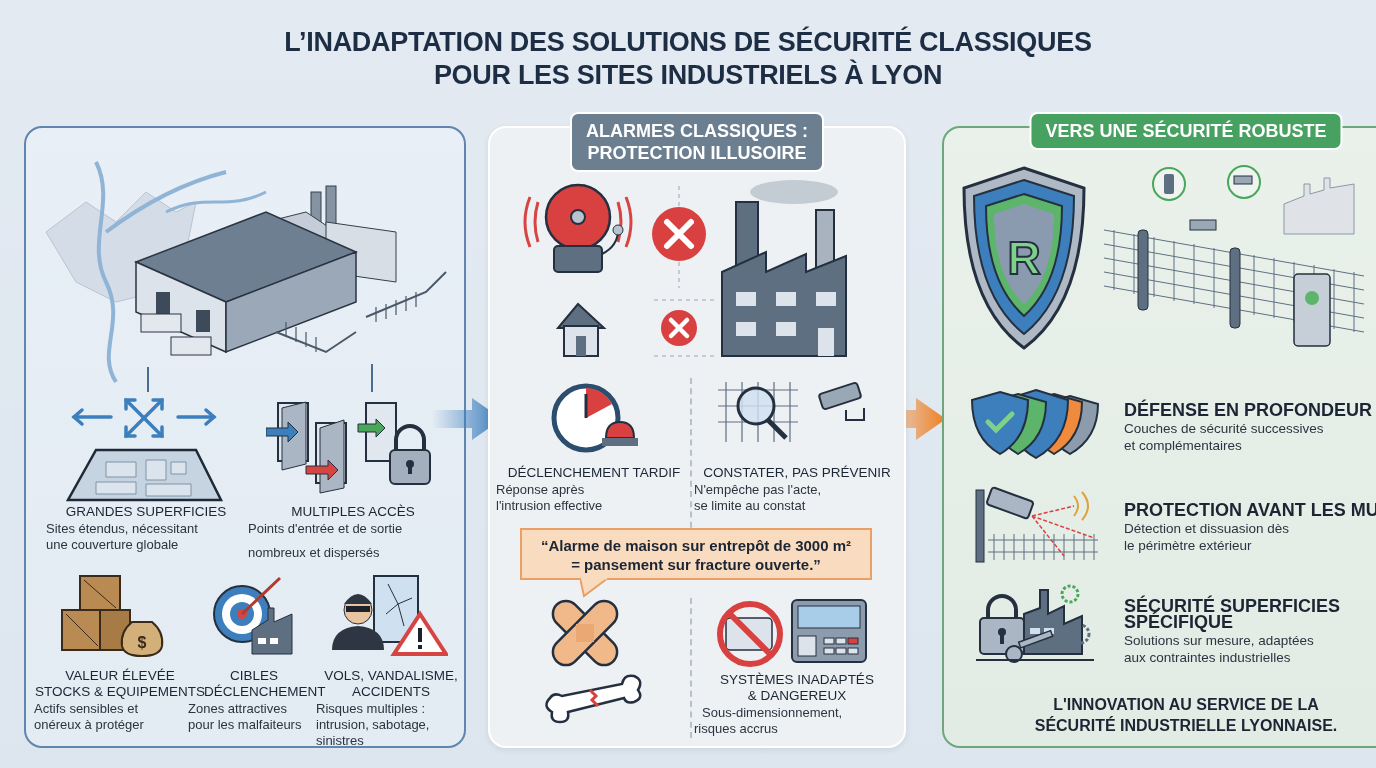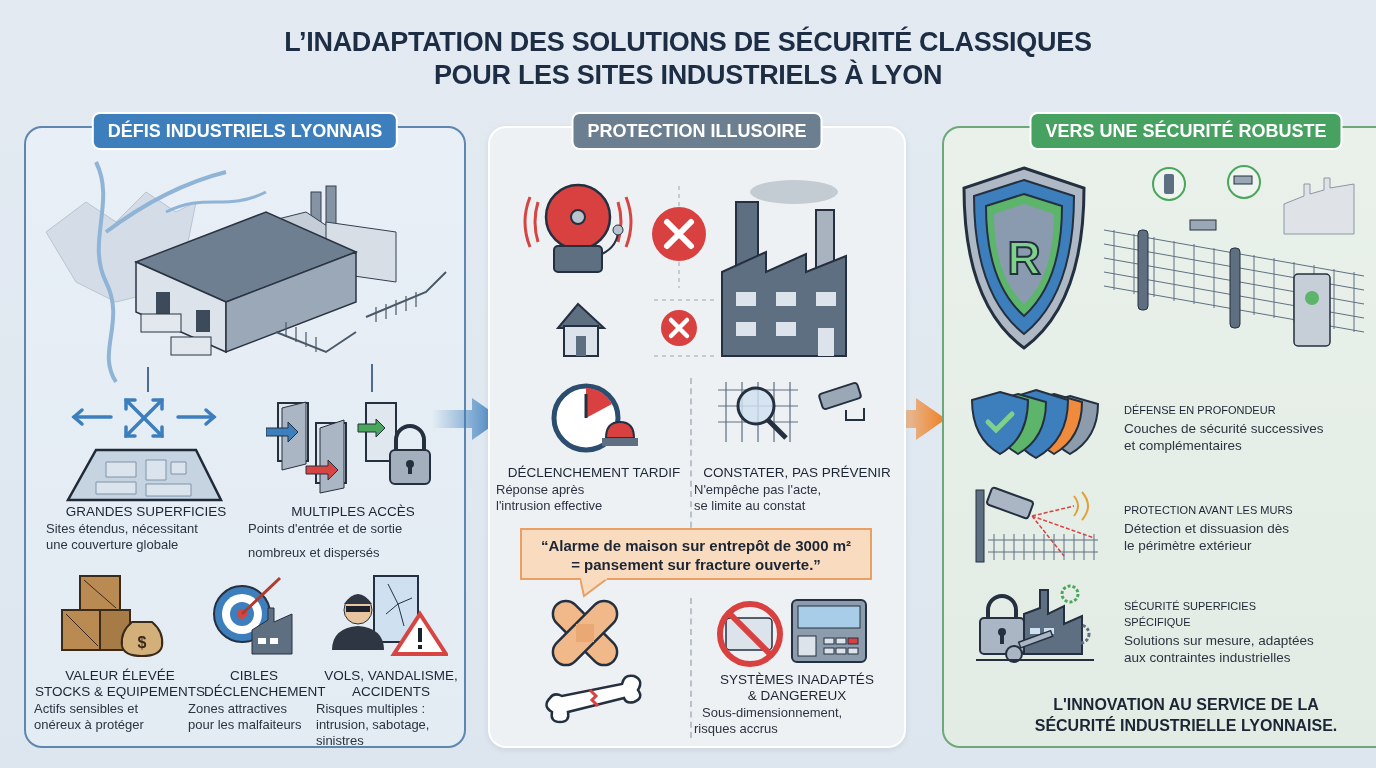--- a/index.html
+++ b/index.html
@@ -10,37 +10,36 @@
 .p1{left:24px;width:442px;background:linear-gradient(180deg,#e8eff6,#e3ebf3);border-color:#5e86ae}
 .p2{left:488px;width:418px;background:#eef1f4;border-color:#ffffff;box-shadow:0 2px 6px rgba(0,0,0,.08)}
 .p3{left:942px;width:488px;background:linear-gradient(180deg,#e9f1ea,#e2ece4);border-color:#6ea87a}
 .badge{position:absolute;left:50%;transform:translateX(-50%);color:#fff;font-weight:700;font-size:18px;text-align:center;border-radius:8px;border:2px solid #fff;padding:6px 14px;white-space:nowrap;line-height:22px}
 .b1{top:-16px;background:#3d7fbd}
 .b2{top:-16px;background:#6c7f91}
 .b3{top:-16px;background:#47a160}
 .abs{position:absolute}
 .h{font-weight:400;font-size:13.5px;color:#1c2533;text-align:center;line-height:16px}
 .d{font-size:13px;color:#2b3440;line-height:16px}
-.hl{font-weight:400;font-size:11px;color:#1c2533;line-height:16px}
+.hl{font-weight:700;font-size:18px;color:#1c2533;line-height:16px}
 .dl{font-size:13.5px;color:#2b3440;line-height:17px}
 .arrow{position:absolute;width:70px;height:46px}
 .quote{position:absolute;left:30px;top:400px;width:352px;height:52px;background:#f9dcc0;border:2px solid #e8a064;border-radius:0;text-align:center;font-weight:700;font-size:15px;line-height:19px;padding-top:6px;color:#1c2533}
 .dash{position:absolute;border-left:2px dashed #b8c0c9}
 .footer{position:absolute;left:0;width:100%;text-align:center;font-weight:700;font-size:16px;line-height:21px;color:#1c2533}
 </style>
 </head>
 <body>
 
 <div class="title">
   <div>L’INADAPTATION DES SOLUTIONS DE SÉCURITÉ CLASSIQUES</div>
   <div>POUR LES SITES INDUSTRIELS À LYON</div>
 </div>
 
 <div class="panel p1">
-  <div class="badge b1">DÉFIS INDUSTRIELS LYONNAIS</div>
 
   <svg class="abs" style="left:0;top:14px" width="440" height="250">
     <path d="M20 90 L60 60 L90 80 L120 50 L150 70 L170 60 L160 110 L130 150 L90 160 L50 140 Z" fill="#d4dde7" stroke="#b8c4d0"></path>
     <path d="M70 20 C90 60 60 100 80 140 C100 180 70 210 90 240" stroke="#8fb4d6" stroke-width="4" fill="none"></path>
     <path d="M80 90 C120 60 160 40 200 30" stroke="#8fb4d6" stroke-width="4" fill="none"></path>
     <path d="M140 70 C180 50 200 70 240 50" stroke="#8fb4d6" stroke-width="3" fill="none"></path>
 
     <rect x="285" y="50" width="10" height="60" fill="#8593a3" stroke="#34404f"></rect>
     <rect x="300" y="44" width="10" height="60" fill="#8593a3" stroke="#34404f"></rect>
 
@@ -159,20 +158,21 @@
       <linearGradient id="gb" x1="0" x2="1">
         <stop offset="0" stop-color="#f07f22" stop-opacity="0"></stop>
         <stop offset="1" stop-color="#f07f22"></stop>
       </linearGradient>
     </defs>
   <polygon points="0,14 40,14 40,2 70,23 40,44 40,32 0,32" fill="url(#gb)"></polygon>
 </svg>
 
 <div class="panel p2">
   <div class="badge b2">
+    <div>ALARMES CLASSIQUES :</div>
     <div>PROTECTION ILLUSOIRE</div>
   </div>
 
   <svg class="abs" style="left:14px;top:44px" width="390" height="190">
 
     <path d="M26 25 q-10 25 0 50 M34 30 q-6 20 0 40 M122 25 q10 25 0 50 M114 30 q6 20 0 40" stroke="#d64541" stroke-width="3" fill="none"></path>
     <circle cx="74" cy="45" r="32" fill="#d94040" stroke="#24303f" stroke-width="2.5"></circle>
     <circle cx="74" cy="45" r="7" fill="#b9c3ce" stroke="#24303f" stroke-width="2"></circle>
     <rect x="50" y="74" width="48" height="26" rx="4" fill="#5e6f82" stroke="#24303f" stroke-width="2"></rect>
     <path d="M98 82 q16 -8 16 -24" stroke="#24303f" stroke-width="2" fill="none"></path>

